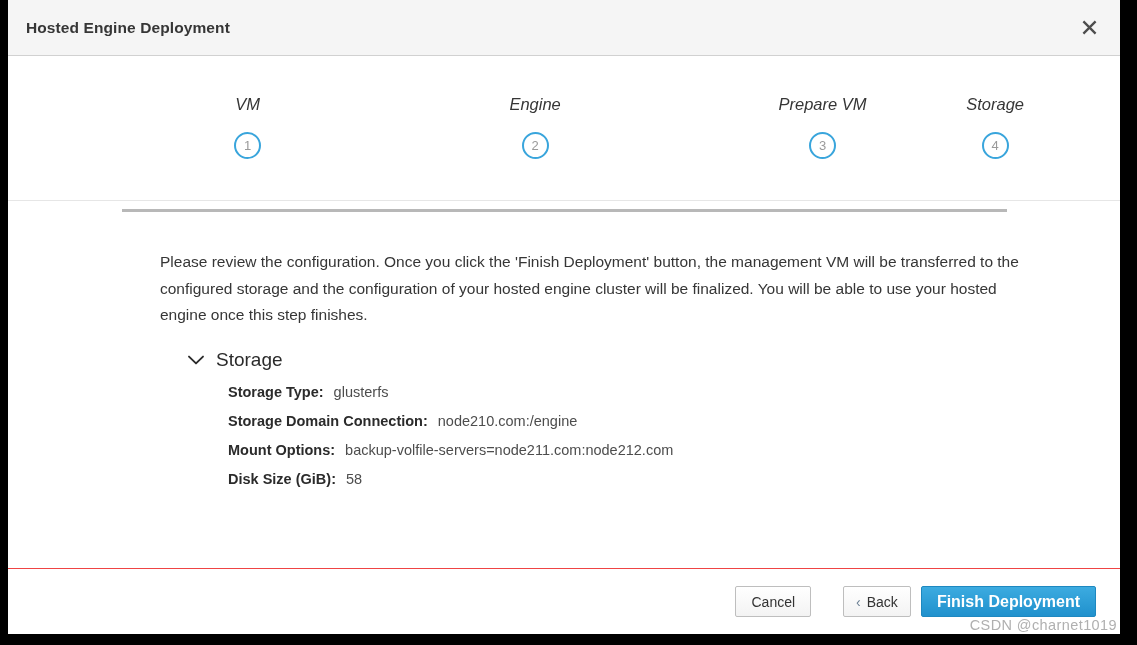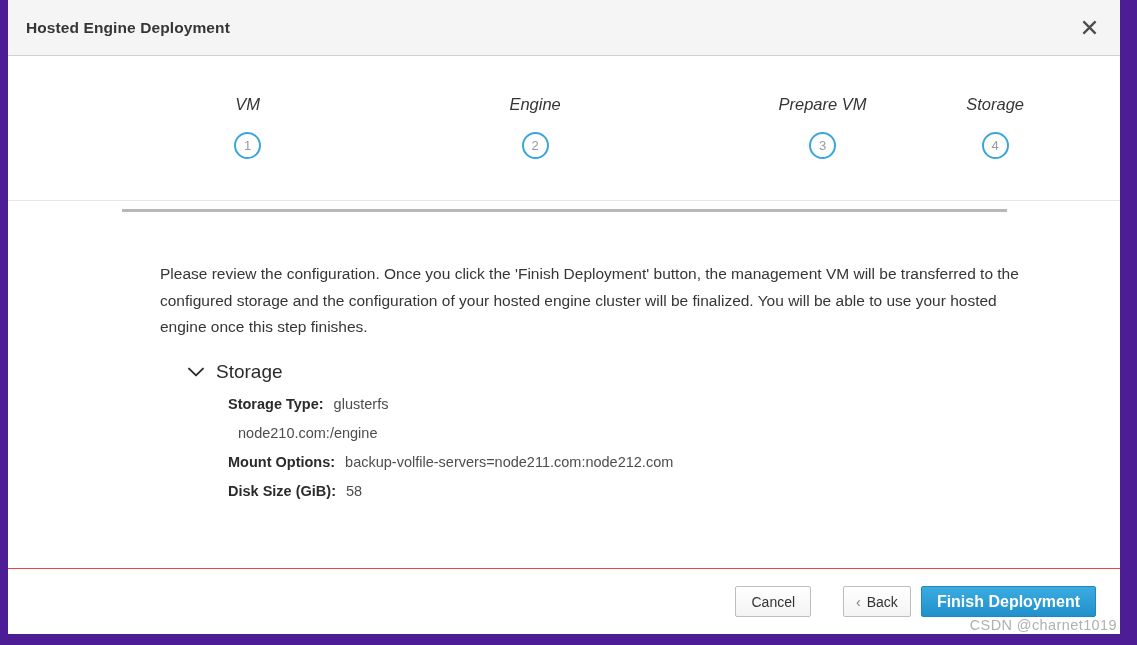--- a/index.html
+++ b/index.html
@@ -14,21 +14,21 @@
     font-family: "Liberation Sans", sans-serif;
     -webkit-font-smoothing: antialiased;
   }
 
   
   #window-frame {
     position: absolute;
     left: 0; top: 0;
     width: 1137px;
     height: 645px;
-    background: #4c1d95;
+    background: #000000;
     box-sizing: border-box;
   }
 
   
   #dialog {
     position: absolute;
     left: 8px;
     top: 0px;
     width: 1112px;
     height: 634px;
@@ -145,21 +145,21 @@
   }
 
   
   #dialog-body {
     flex: 1;
     padding: 48px 0 0 0;
     box-sizing: border-box;
     overflow: hidden;
   }
   #intro-paragraph {
-    margin: 12px 0 0 152px;
+    margin: 0 0 0 152px;
     width: 860px;
     font-size: 15.5px;
     line-height: 26.5px;
     color: #363636;
   }
 
   
   #storage-section {
     margin: 21px 0 0 178px;
   }
@@ -327,20 +327,21 @@
           </span>
           <span id="storage-section-title">Storage</span>
         </div>
 
         <div id="storage-details">
           <div class="detail-row">
             <span class="detail-label">Storage Type:</span>
             <span class="detail-value">glusterfs</span>
           </div>
           <div class="detail-row">
+            <span class="detail-label">Storage Domain Connection:</span>
             <span class="detail-value">node210.com:/engine</span>
           </div>
           <div class="detail-row">
             <span class="detail-label">Mount Options:</span>
             <span class="detail-value">backup-volfile-servers=node211.com:node212.com</span>
           </div>
           <div class="detail-row">
             <span class="detail-label">Disk Size (GiB):</span>
             <span class="detail-value">58</span>
           </div>

